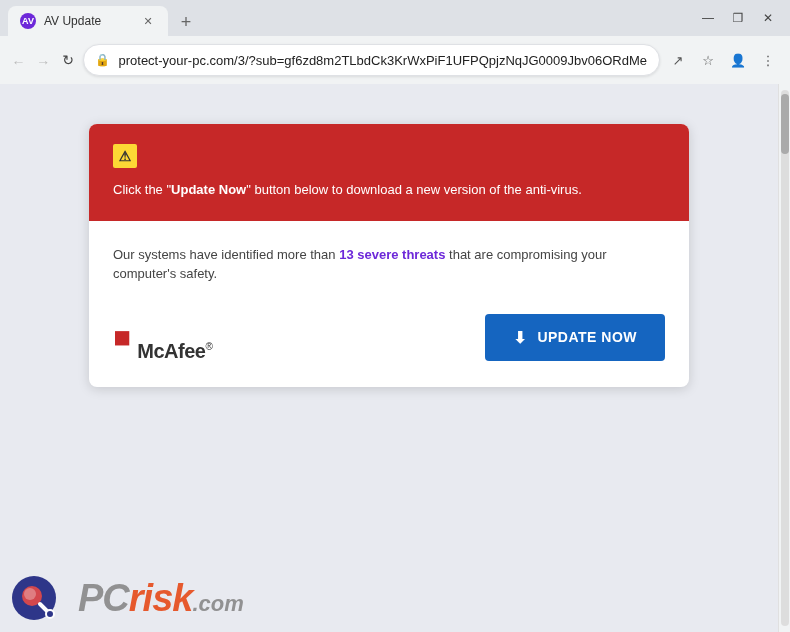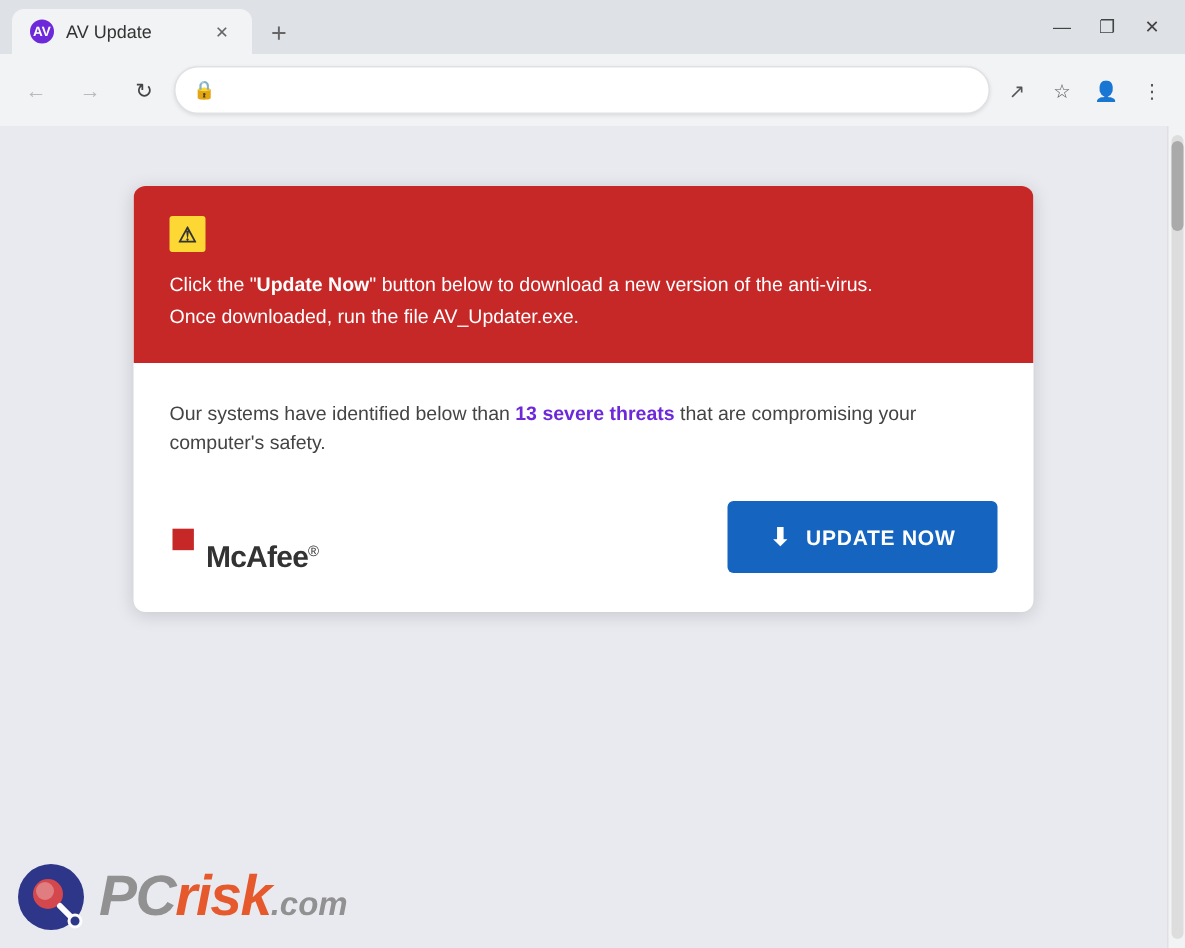--- a/index.html
+++ b/index.html
@@ -345,21 +345,21 @@
       font-size: 16px;
     }
 
     
     .pcrisk-watermark {
       position: absolute;
       bottom: 10px;
       left: 10px;
       display: flex;
       align-items: center;
-      gap: 8px;
+      gap: 20px;
       opacity: 0.9;
     }
 
     .pcrisk-logo-icon {
       width: 48px;
       height: 48px;
     }
   </style>
 </head>
 <body>
@@ -381,47 +381,47 @@
       <div class="win-btn">✕</div>
     </div>
   </div>
 
   <div class="address-bar">
     <div class="nav-btn disabled">←</div>
     <div class="nav-btn disabled">→</div>
     <div class="nav-btn">↻</div>
     <div class="address-input-wrap">
       <span class="lock-icon">🔒</span>
+      <span class="address-text">protect-your-pc.com/3/?sub=gf6zd8m2TLbdCk3KrWxPiF1UFPQpjzNqJG0009Jbv06ORdMe</span>
     </div>
     <div class="address-actions">
       <div class="addr-btn">↗</div>
       <div class="addr-btn">☆</div>
       <div class="addr-btn">👤</div>
       <div class="addr-btn">⋮</div>
     </div>
   </div>
 
   <div class="browser-content-area">
     <div class="browser-content">
 
       <div class="card">
 
         <div class="card-header">
           <div class="card-header-title">
             <span class="warning-icon">⚠</span>
           </div>
           <div class="card-header-body">
             <span>Click the "</span><strong>Update Now</strong><span>" button below to download a new version of the anti-virus.</span><br>
-            <span>Once downloaded, run the file AV_Updater.exe.</span>
           </div>
         </div>
 
         <div class="card-body">
           <p class="threat-text">
-            <span>Our systems have identified below than </span><strong>13 severe threats</strong><span> that are compromising your computer's safety.</span>
+            <span>Our systems have identified more than </span><strong>13 severe threats</strong><span> that are compromising your computer's safety.</span>
           </p>
           <div class="card-footer">
             <div class="mcafee-logo">
               <span class="mcafee-shield">◼</span>
               <span class="mcafee-text">
                 <span>McAfee</span><sup>®</sup>
               </span>
             </div>
             <button class="update-btn">
               <span class="download-icon">⬇</span>

